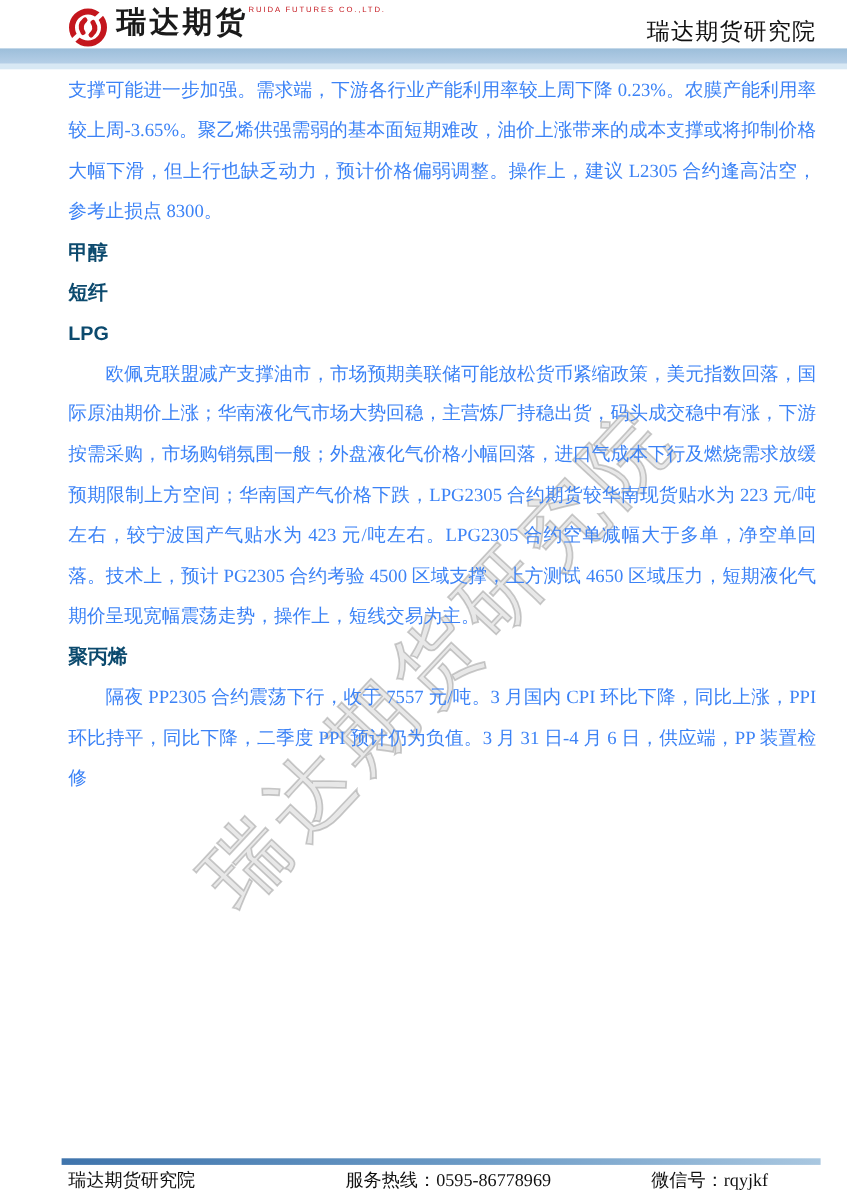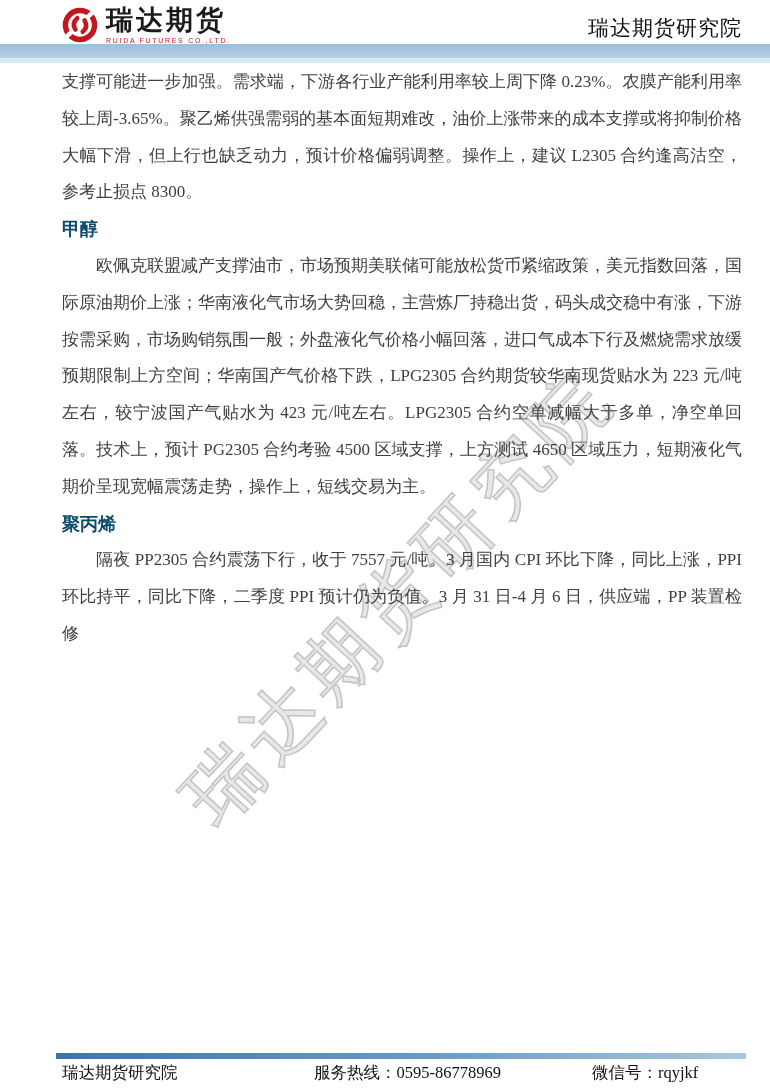--- a/index.html
+++ b/index.html
@@ -7,21 +7,21 @@
     position:relative;
     width:770px;height:1090px;
     background:#fff;
     overflow:hidden;
     font-family:"Liberation Serif","DejaVu Serif",serif;
     color:#111;
   }
   
   .logo{position:absolute;left:60px;top:5px;display:flex;align-items:flex-start;}
   .logo svg{display:block;margin-right:6px;}
-  .logo-text-wrap{display:flex;flex-direction:column;}
+  .logo-text-wrap{display:flex;}
   .logo-cn{
     font-family:"Liberation Sans","DejaVu Sans",sans-serif;
     font-size:27px;font-weight:bold;letter-spacing:3px;
     line-height:31px;color:#1a1a1a;white-space:nowrap;
   }
   .logo-en{
     font-family:"Liberation Sans","DejaVu Sans",sans-serif;
     font-size:7px;letter-spacing:1.7px;color:#c4161d;
     margin-top:1px;white-space:nowrap;
   }
@@ -46,21 +46,21 @@
     -webkit-text-stroke:1.5px rgba(150,150,150,0.5);
     z-index:1;pointer-events:none;
   }
   
   .content{
     position:absolute;left:62px;top:64px;width:680px;height:992px;
     overflow:hidden;z-index:2;
   }
   .para{
     margin:0;font-size:17px;line-height:36.8px;
-    text-align:justify;text-indent:2em;color:#404040;
+    text-align:justify;text-indent:2em;color:#3b82f6;
   }
   .para.no-indent{text-indent:0;}
   .sec-h{
     margin:0;font-size:18px;line-height:36.8px;font-weight:bold;
     font-family:"Liberation Sans","DejaVu Sans",sans-serif;color:#0c4a6e;
   }
   
   .footer-bar{
     position:absolute;top:1053px;left:56px;width:690px;height:6px;
     background:linear-gradient(to right,#3f74ac 0%,#6c9bc6 55%,#a9c7e0 100%);
@@ -91,21 +91,23 @@
   <div class="header-bar"></div>
   <div class="header-bar-light"></div>
 
   <div class="watermark">瑞达期货研究院</div>
 
   <main class="content">
     <p class="para no-indent">支撑可能进一步加强。需求端，下游各行业产能利用率较上周下降 0.23%。农膜产能利用率较上周-3.65%。聚乙烯供强需弱的基本面短期难改，油价上涨带来的成本支撑或将抑制价格大幅下滑，但上行也缺乏动力，预计价格偏弱调整。操作上，建议 L2305 合约逢高沽空，参考止损点 8300。</p>
 
     <h2 class="sec-h">甲醇</h2>
 
+    <h2 class="sec-h">短纤</h2>
 
+    <h2 class="sec-h">LPG</h2>
     <p class="para">欧佩克联盟减产支撑油市，市场预期美联储可能放松货币紧缩政策，美元指数回落，国际原油期价上涨；华南液化气市场大势回稳，主营炼厂持稳出货，码头成交稳中有涨，下游按需采购，市场购销氛围一般；外盘液化气价格小幅回落，进口气成本下行及燃烧需求放缓预期限制上方空间；华南国产气价格下跌，LPG2305 合约期货较华南现货贴水为 223 元/吨左右，较宁波国产气贴水为 423 元/吨左右。LPG2305 合约空单减幅大于多单，净空单回落。技术上，预计 PG2305 合约考验 4500 区域支撑，上方测试 4650 区域压力，短期液化气期价呈现宽幅震荡走势，操作上，短线交易为主。</p>
 
     <h2 class="sec-h">聚丙烯</h2>
     <p class="para">隔夜 PP2305 合约震荡下行，收于 7557 元/吨。3 月国内 CPI 环比下降，同比上涨，PPI 环比持平，同比下降，二季度 PPI 预计仍为负值。3 月 31 日-4 月 6 日，供应端，PP 装置检修</p>
   </main>
 
   <div class="footer-bar"></div>
   <div class="footer-row">
     <span class="footer-institute">瑞达期货研究院</span>
     <span class="footer-hotline"><span>服务热线：</span><span>0595-86778969</span></span>

